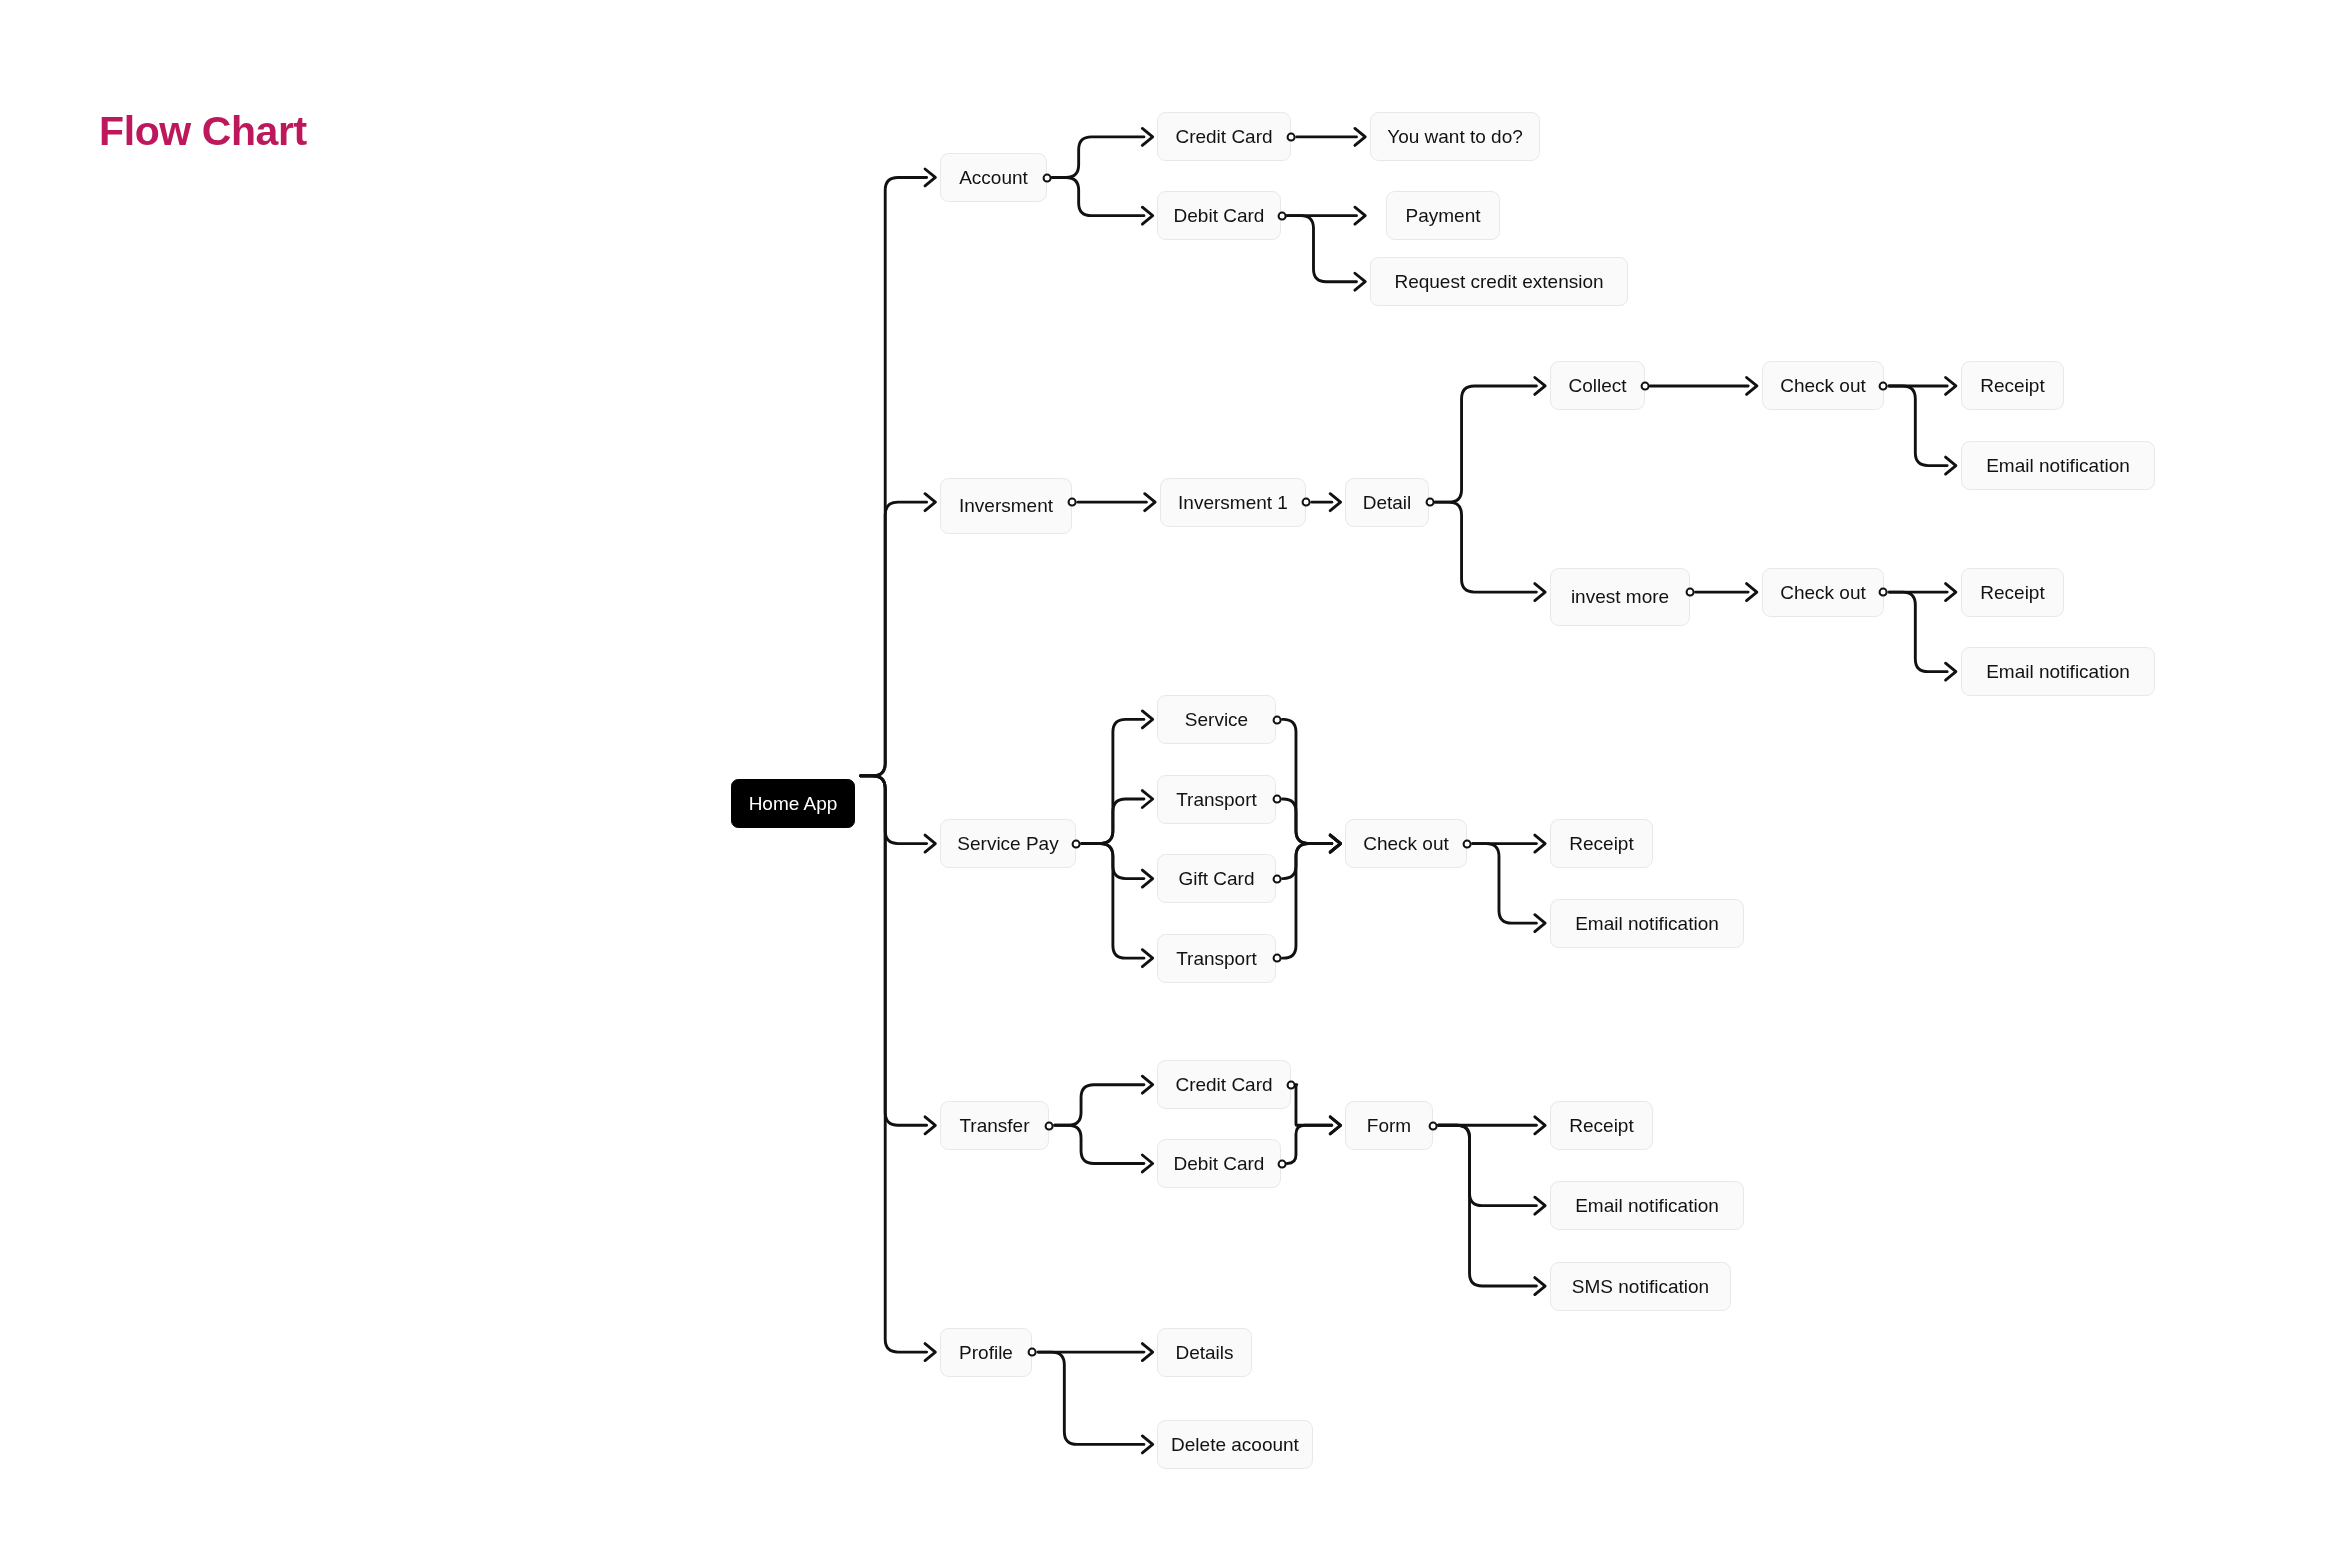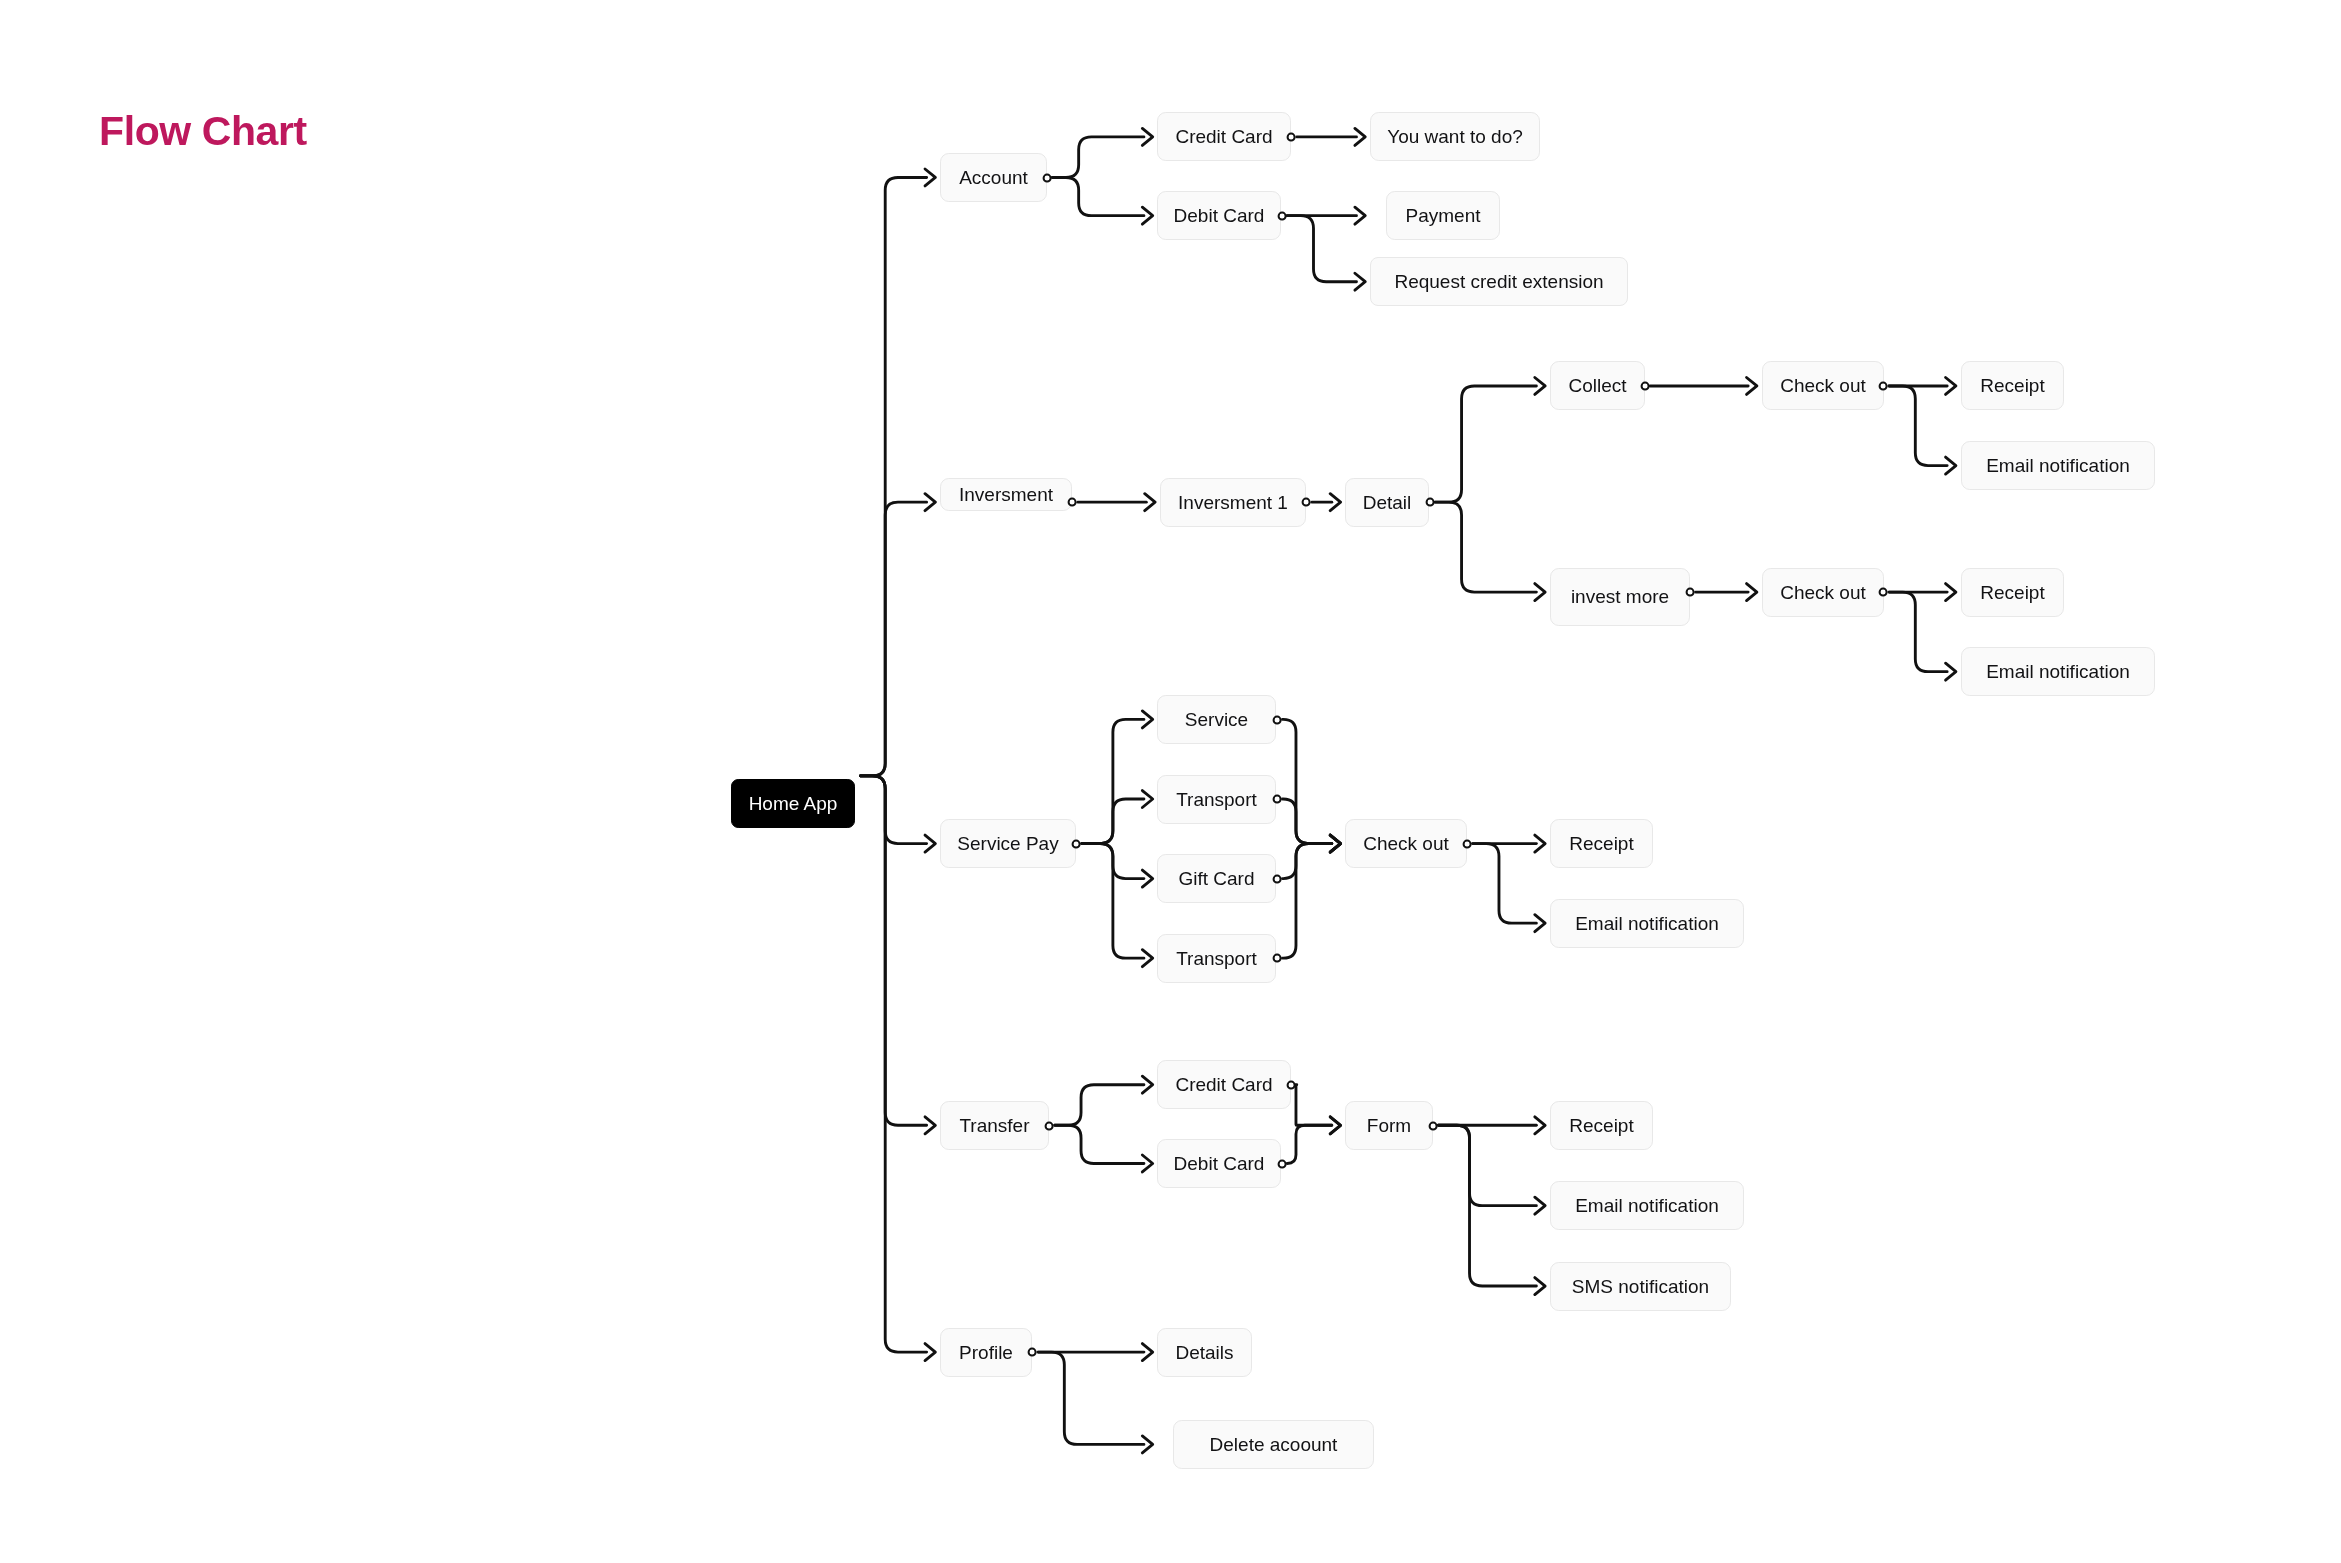--- a/index.html
+++ b/index.html
@@ -270,21 +270,21 @@
       <div class="node" style="left: 1157px; top: 191px; width: 124px; height: 49px;">
         <span>Debit Card</span>
       </div>
       <div class="port" style="left: 1282px; top: 216px;"></div>
       <div class="node" style="left: 1370px; top: 191px; width: 114px; height: 49px; margin-left: 16px;">
         <span>Payment</span>
       </div>
       <div class="node" style="left: 1370px; top: 257px; width: 258px; height: 49px; border-radius: 8px;">
         <span>Request credit extension</span>
       </div>
-      <div class="node" style="left: 940px; top: 478px; width: 132px; height: 33px;">
+      <div class="node" style="left: 940px; top: 478px; width: 132px; height: 56px;">
         <span>Inversment</span>
       </div>
       <div class="port" style="left: 1072px; top: 502px;"></div>
       <div class="node" style="left: 1160px; top: 478px; width: 146px; height: 49px;">
         <span>Inversment 1</span>
       </div>
       <div class="port" style="left: 1306px; top: 502px;"></div>
       <div class="node" style="left: 1345px; top: 478px; width: 84px; height: 49px;">
         <span>Detail</span>
       </div>
@@ -372,19 +372,19 @@
       <div class="node" style="left: 1550px; top: 1262px; width: 181px; height: 49px;">
         <span>SMS notification</span>
       </div>
       <div class="node" style="left: 940px; top: 1328px; width: 92px; height: 49px;">
         <span>Profile</span>
       </div>
       <div class="port" style="left: 1032px; top: 1352px;"></div>
       <div class="node" style="left: 1157px; top: 1328px; width: 95px; height: 49px;">
         <span>Details</span>
       </div>
-      <div class="node" style="left: 1157px; top: 1420px; width: 201px; height: 49px; margin-left: 16px;">
+      <div class="node" style="left: 1157px; top: 1420px; width: 156px; height: 49px;">
         <span>Delete acoount</span>
       </div>
     </div>
 
 </div>
 
 
 </body></html>

